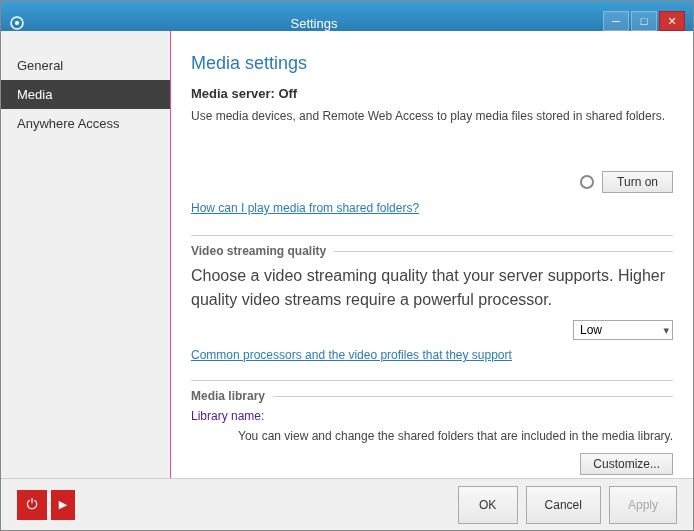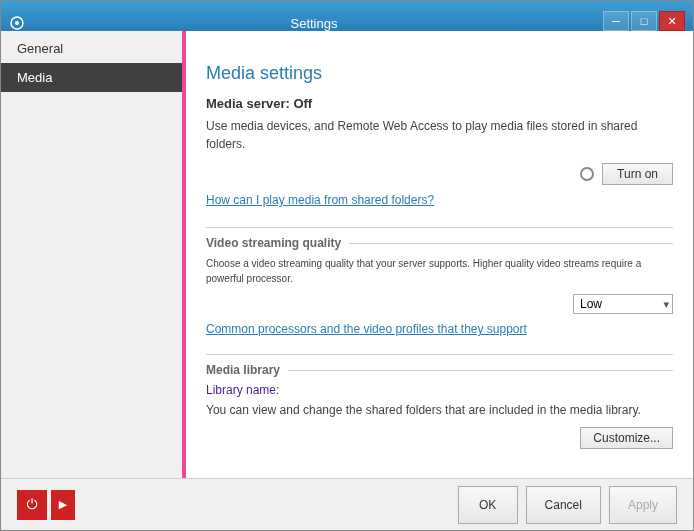--- a/index.html
+++ b/index.html
@@ -68,43 +68,43 @@
     }
 
     .content-area {
       display: flex;
       flex: 1;
       overflow: hidden;
     }
 
     
     .sidebar {
-      width: 185px;
+      width: 170px;
       background: #f0f0f0;
-      border-right: 4px solid #ec4899;
-      padding: 3px 0;
+      border-right: 1px solid #ec4899;
+      padding: 20px 0;
       flex-shrink: 0;
     }
     .sidebar-item {
       padding: 7px 16px;
       cursor: pointer;
       color: #333;
       font-size: 13px;
     }
     .sidebar-item.active {
       background: #404040;
       color: white;
     }
 
     
     .main-content {
       flex: 1;
       display: flex;
       flex-direction: column;
-      padding: 32px 20px 0 20px;
+      padding: 22px 20px 0 20px;
       background: white;
       overflow-y: auto;
     }
 
     .section-title {
       font-size: 18px;
       font-weight: 300;
       color: #2b7db5;
       margin-bottom: 12px;
     }
@@ -122,20 +122,21 @@
       line-height: 1.5;
       margin-bottom: 10px;
     }
 
     .turn-on-row {
       display: flex;
       align-items: center;
       justify-content: flex-end;
       gap: 8px;
       margin-bottom: 8px;
+      margin-top: 36px;
     }
 
     .radio-circle {
       width: 14px;
       height: 14px;
       border-radius: 50%;
       border: 2px solid #888;
       background: white;
       display: inline-block;
     }
@@ -176,21 +177,21 @@
       font-weight: 600;
       white-space: nowrap;
     }
     .subsection-header .line {
       flex: 1;
       height: 1px;
       background: #d0d0d0;
     }
 
     .streaming-description {
-      font-size: 10px;
+      font-size: 16px;
       color: #444;
       line-height: 1.5;
       margin-bottom: 8px;
     }
 
     .quality-row {
       display: flex;
       justify-content: flex-end;
       margin-bottom: 8px;
     }
@@ -231,20 +232,21 @@
       font-size: 12px;
       color: #4c1d95;
       margin-bottom: 4px;
     }
 
     .library-description {
       font-size: 12px;
       color: #444;
       line-height: 1.5;
       margin-bottom: 8px;
+      text-align: right;
     }
 
     .customize-row {
       display: flex;
       justify-content: flex-end;
       margin-bottom: 8px;
     }
     .customize-btn {
       background: linear-gradient(to bottom, #f8f8f8, #e8e8e8);
       border: 1px solid #aaa;
@@ -335,20 +337,23 @@
   </div>
 
   <div class="content-area">
 
     <div class="sidebar">
       <div class="sidebar-item">
         <span>General</span>
       </div>
       <div class="sidebar-item active">
         <span>Media</span>
+      </div>
+      <div class="sidebar-item">
+        <span>Anywhere Access</span>
       </div>
     </div>
 
     <div class="main-content">
       <div class="section-title">Media settings</div>
 
       <div class="subsection-title">Media server: Off</div>
       <div class="description-text">Use media devices, and Remote Web Access to play media files stored in shared folders.</div>
 
       <div class="turn-on-row">

